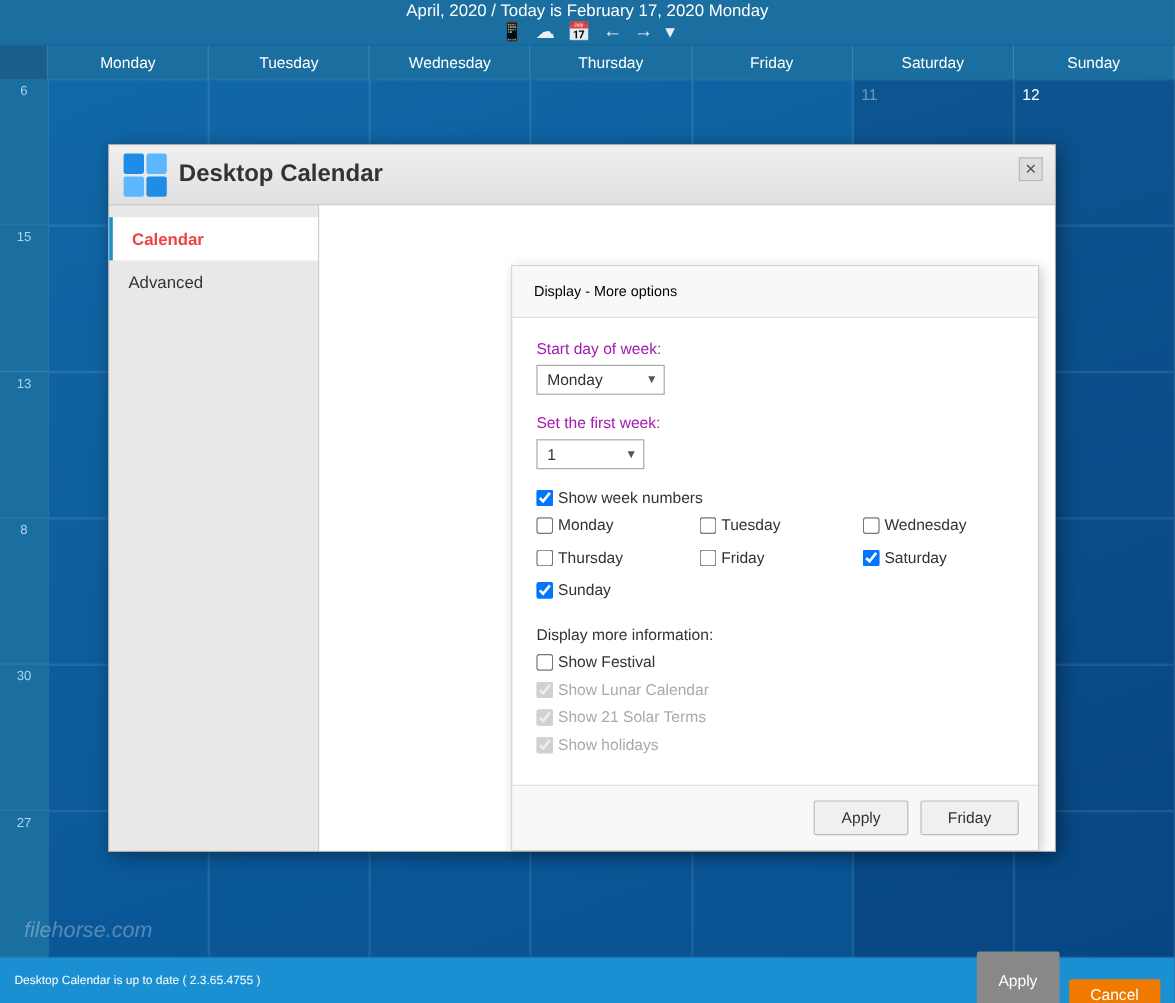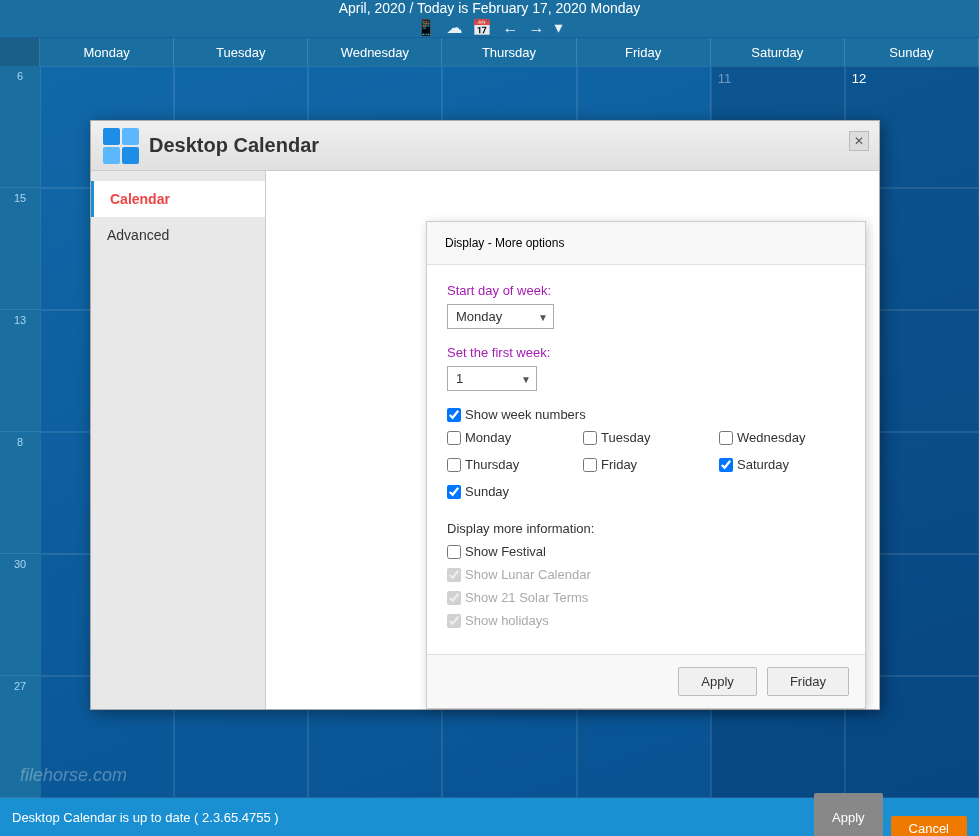--- a/index.html
+++ b/index.html
@@ -98,21 +98,21 @@
       bottom: 0; left: 0; right: 0;
       height: 38px;
       background: #1a8fd1;
       display: flex;
       align-items: center;
       justify-content: space-between;
       padding: 0 12px;
     }
     .status-text {
       color: white;
-      font-size: 13px;
+      font-size: 10px;
     }
     .status-buttons {
       display: flex;
       gap: 8px;
     }
     .btn-apply-bottom {
       background: #888;
       color: white;
       border: none;
       padding: 5px 18px;

